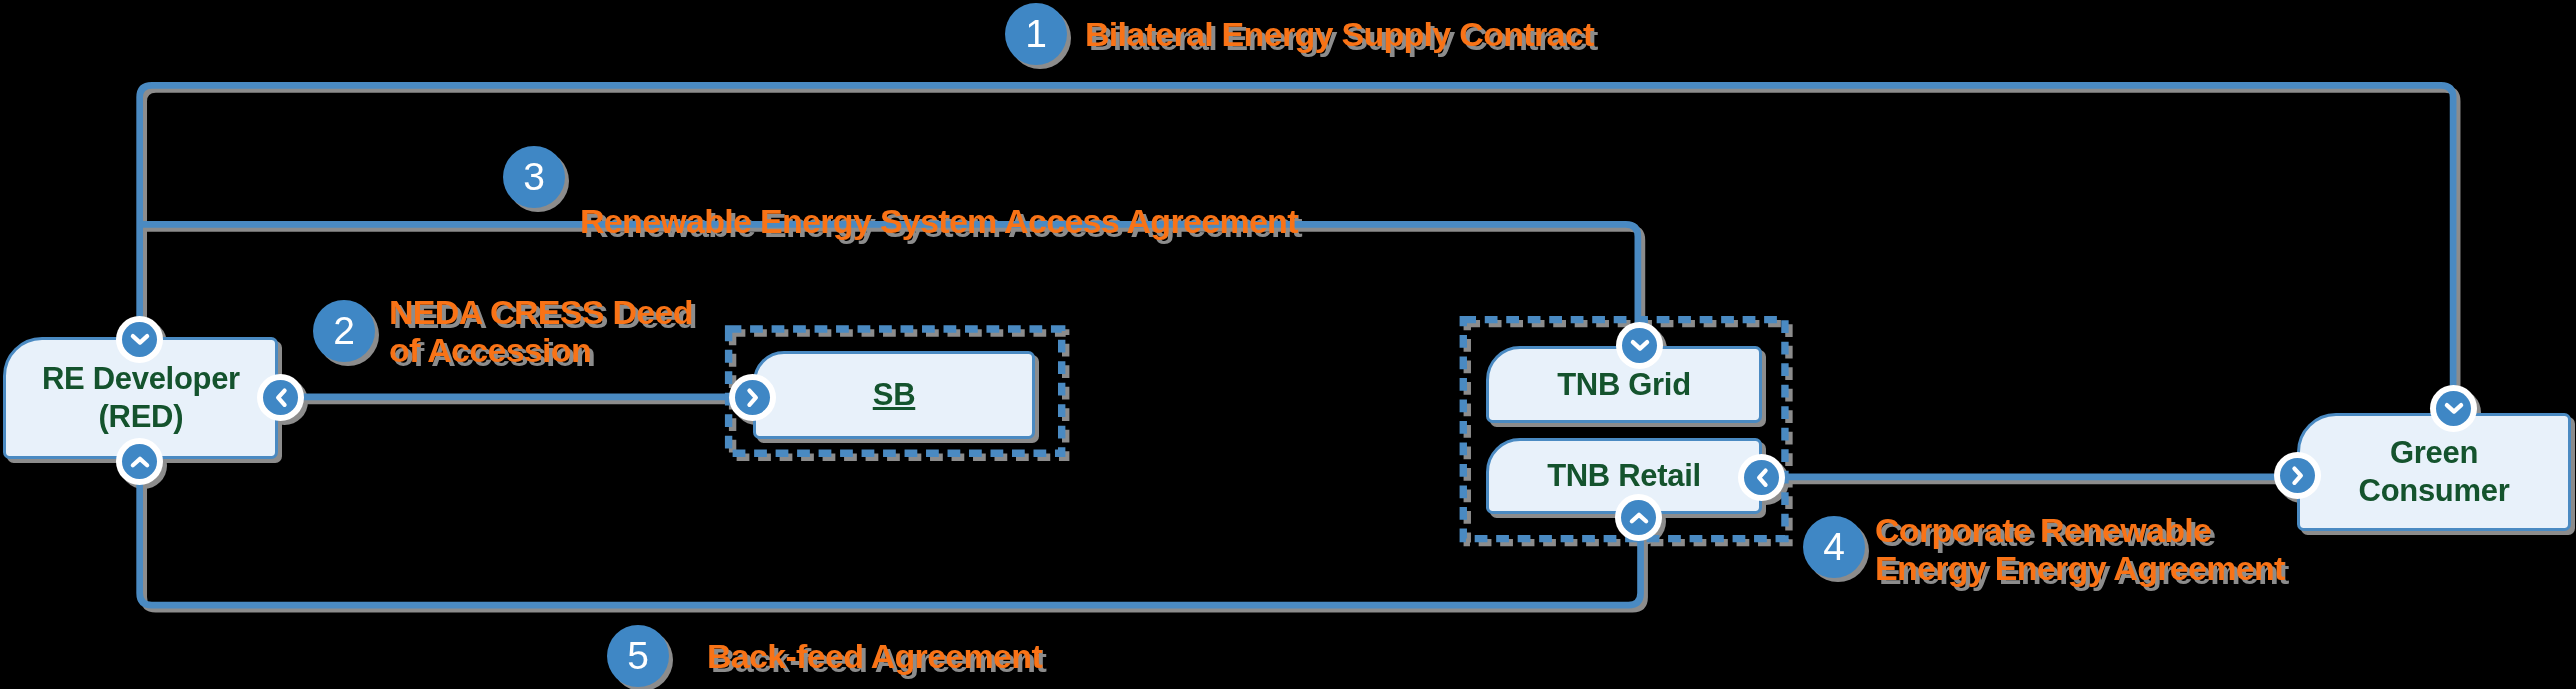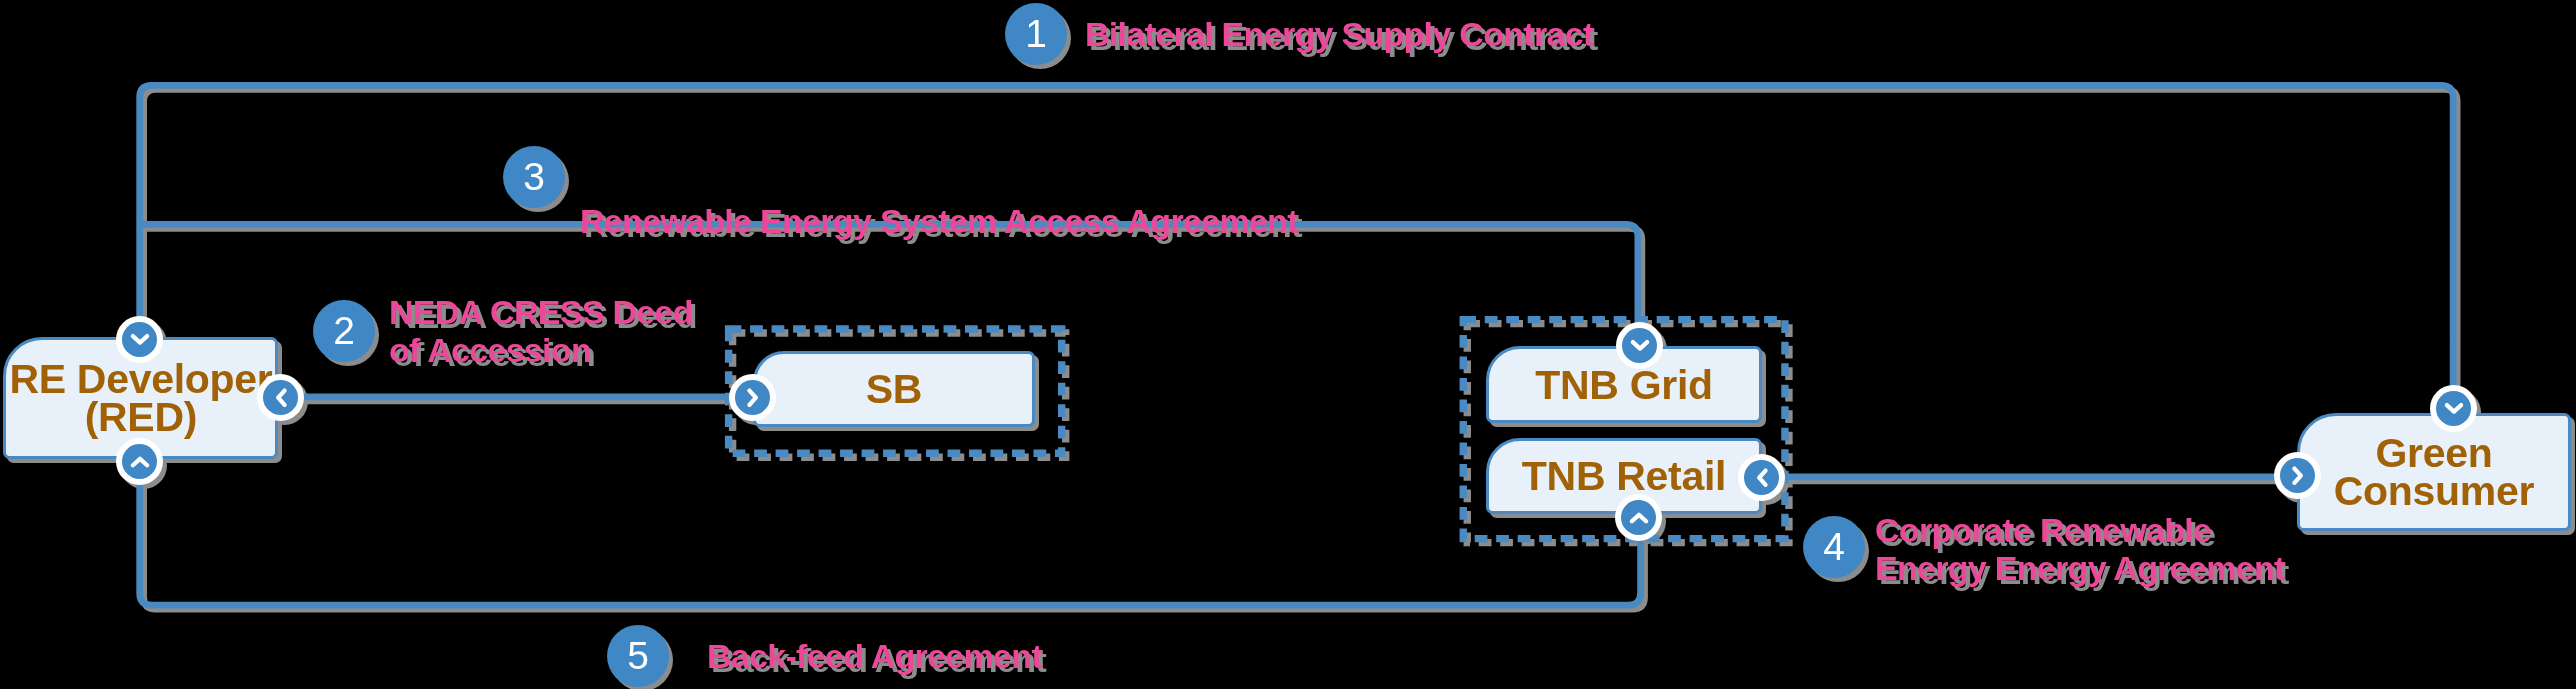--- a/index.html
+++ b/index.html
@@ -10,26 +10,26 @@
   
   .diagram { position:absolute; inset:0; filter:drop-shadow(4.7px 4px 0 #8c8c8c); }
 
   svg.wires { position:absolute; left:0; top:0; }
   .wire   { fill:none; stroke:#4a8ac2; stroke-width:10px; }
   .dashedbox { fill:none; stroke:#4a8ac2; stroke-width:11px; stroke-dasharray:19 13; }
 
   .node {
     position:absolute; box-sizing:border-box; background:#e8f1fa; border:3.4px solid #4a8ac2;
     display:flex; flex-direction:column; justify-content:center; align-items:center;
-    color:#a16207; font-size:41px; font-weight:700; line-height:38px; letter-spacing:-0.3px;
+    color:#14532d; font-size:31px; font-weight:700; line-height:38px; letter-spacing:-0.3px;
     text-align:left;
   }
   .node span { display:block; }
   .node-red        { left:3.4px;    top:337px; width:275px; height:122px; border-radius:39px 6.7px 6.7px 6.7px; }
-  .node-sb         { left:753px; top:351px; width:282px; height:76px; border-radius:31px 6.7px 6.7px 6.7px; }
+  .node-sb         { left:753px; top:351px; width:282px; height:88px; border-radius:31px 6.7px 6.7px 6.7px;text-decoration:underline; }
   .node-tnb-grid   { left:1486px; top:346px; width:276px; height:77px; border-radius:34px 6.7px 6.7px 6.7px; }
   .node-tnb-retail { left:1486px; top:438px; width:276px; height:76px; border-radius:34px 6.7px 6.7px 6.7px; }
   .node-green      { left:2297px; top:413px; width:274px; height:118px; border-radius:39px 6.7px 6.7px 6.7px; }
 
   .arrow {
     position:absolute; width:35px; height:35px; border-radius:50%;
     background:#3f87c5; box-shadow:0 0 0 6px #ffffff;
     display:flex; align-items:center; justify-content:center;
   }
   .arrow svg { width:20px; height:11.4px; overflow:visible; }
@@ -52,21 +52,21 @@
     background:#3f87c5; color:#ffffff; display:flex; align-items:center; justify-content:center;
     font-size:39px; font-weight:400;
   }
   .b1 { left:1005px; top:2.7px; }
   .b2 { left:313px;  top:300px; }
   .b3 { left:503px;  top:146px; }
   .b4 { left:1803px; top:516px; }
   .b5 { left:607px;  top:625px; }
 
   .label {
-    position:absolute; color:#ec4899; font-size:34px; font-weight:700;
+    position:absolute; color:#f97316; font-size:34px; font-weight:700;
     line-height:38px; letter-spacing:-0.7px; white-space:nowrap;
   }
   .label span { display:block; }
   .t1 { left:1085px; top:15px; }
   .t2 { left:389px;  top:293px; }
   .t3 { left:580px;  top:158px;margin-top:44px; }
   .t4 { left:1875px; top:511px; }
   .t5 { left:707px; top:637px; }
 </style>
 </head>

